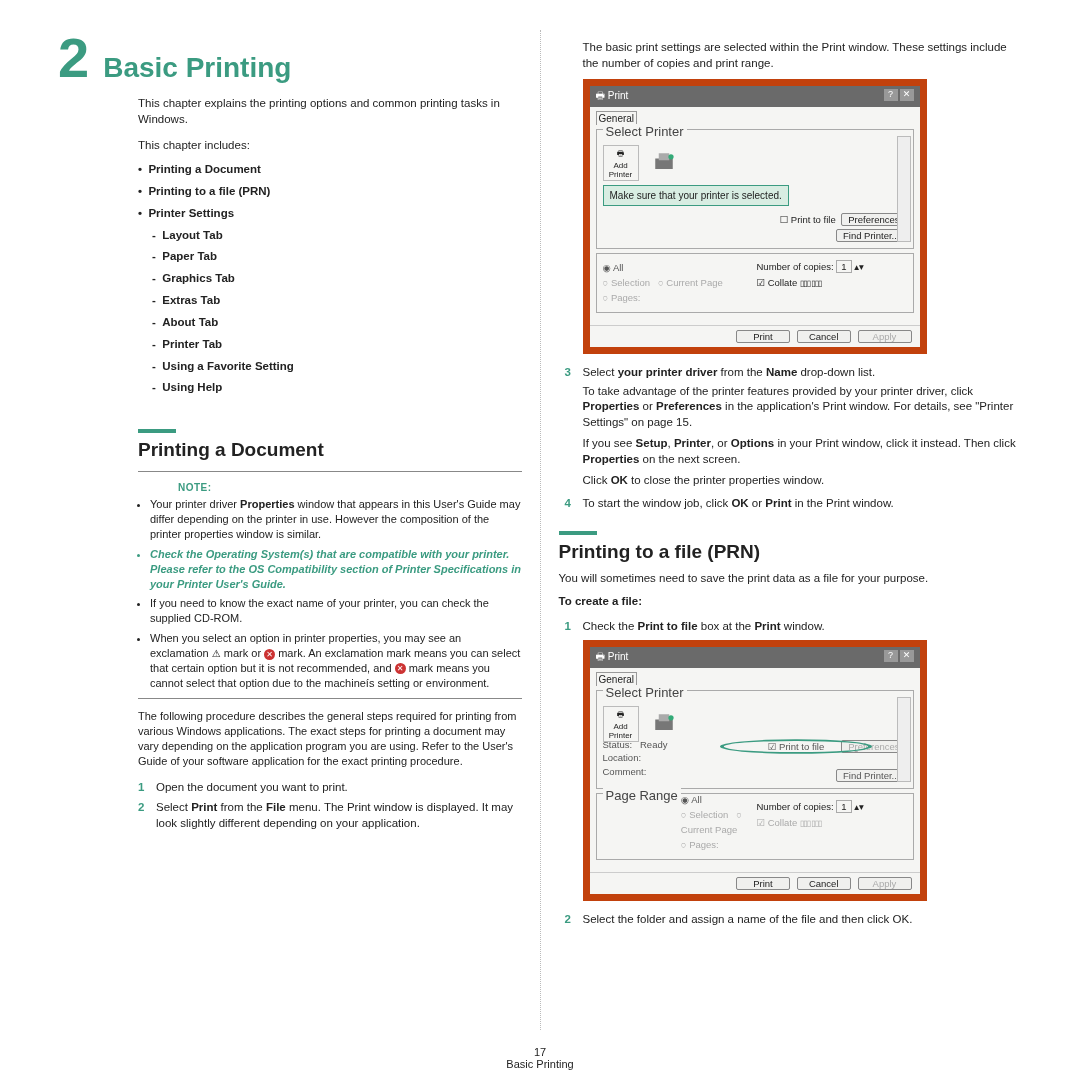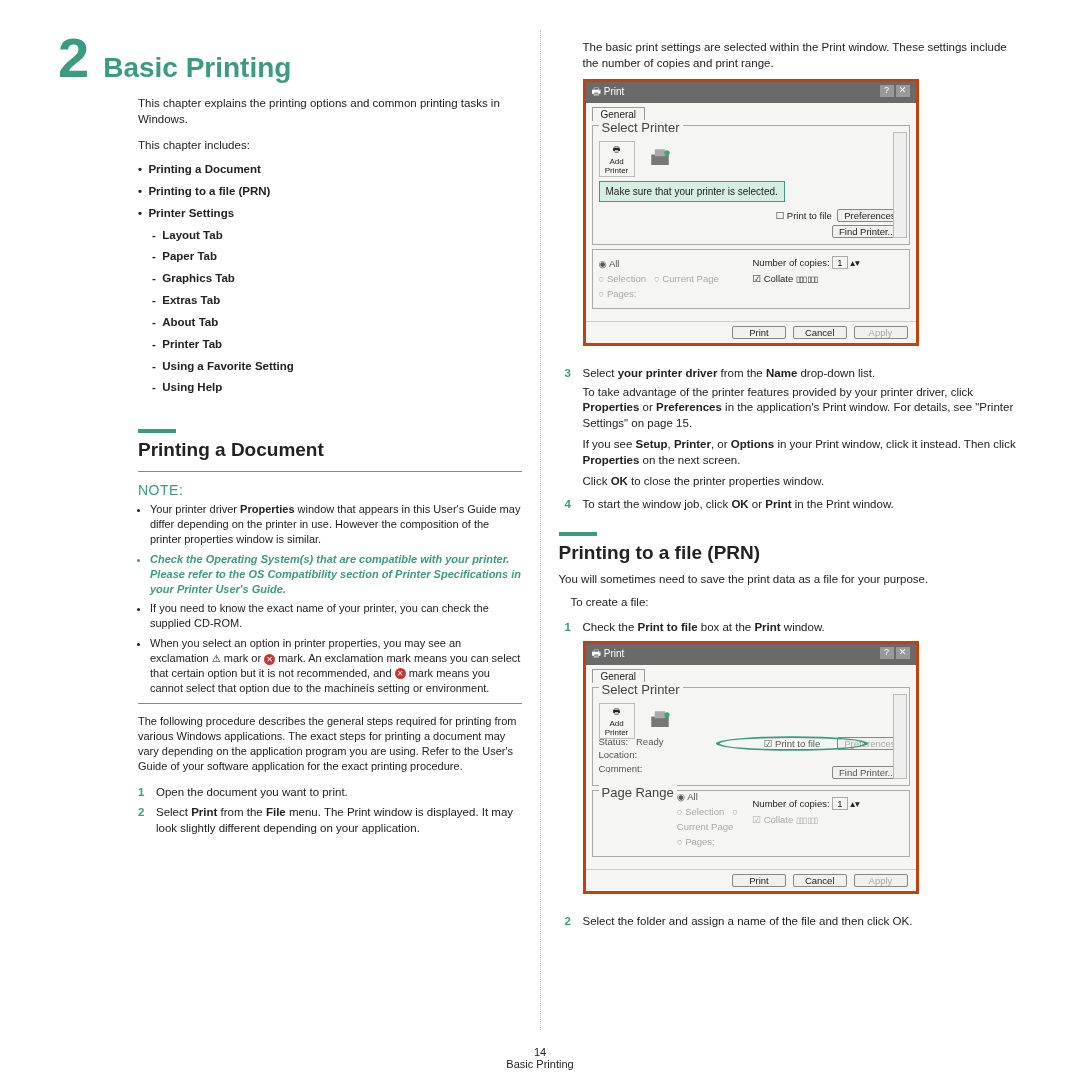--- a/index.html
+++ b/index.html
@@ -38,47 +38,47 @@
     color: #3b9b81;
     line-height: 1;
   }
   .intro { margin: 6px 0 12px 80px; font-size: 11.5px; line-height: 1.35; }
   .includes { margin: 6px 0 8px 80px; font-size: 11.5px; }
   .toc { margin-left: 80px; font-size: 11.5px; font-weight: bold; line-height: 1.9; }
   .toc .sub { margin-left: 14px; }
   .h-rule { border-top: 4px solid #3b9b81; width: 38px; margin: 30px 0 6px 80px; }
   .section-h { font-size: 19px; font-weight: bold; margin: 0 0 10px 80px; color: #222; }
   .hr-thin { border-top: 1px solid #888; margin: 8px 0 10px 80px; }
-  .note-label { font-size: 14px; font-weight: normal; color: #3b9b81; letter-spacing: 0.5px; margin-left: 80px; }
+  .note-label { font-size: 10px; font-weight: bold; color: #3b9b81; letter-spacing: 0.5px; margin-left: 120px; }
   .note-list { margin: 4px 0 6px 80px; padding-left: 12px; font-size: 11px; line-height: 1.35; }
   .note-list li { margin-bottom: 5px; }
   .ital-teal { color: #3b9b81; font-style: italic; font-weight: bold; }
   .para { margin: 10px 0 10px 80px; font-size: 11px; line-height: 1.35; }
   .num-step { display: flex; margin: 4px 0 4px 80px; font-size: 11.5px; line-height: 1.4; }
   .num-step .n { color: #3b9b81; font-weight: bold; min-width: 18px; }
   .num-step .t { flex: 1; }
   .col-right { padding-top: 10px; }
   .rt-para { font-size: 11.5px; line-height: 1.35; margin: 0 0 8px 24px; }
   .rt-step { display: flex; margin: 4px 0 4px 6px; font-size: 11.5px; line-height: 1.4; }
   .rt-step .n { color: #3b9b81; font-weight: bold; min-width: 18px; }
   .rt-step .t { flex: 1; }
   .rt-sub { margin: 4px 0 6px 24px; font-size: 11.5px; line-height: 1.35; }
   .h-rule-r { border-top: 4px solid #3b9b81; width: 38px; margin: 20px 0 6px 0; }
   .section-h-r { font-size: 19px; font-weight: bold; margin: 0 0 8px 0; }
   .dialog {
-    margin: 6px 0 19px 24px;
-    border: 3px solid #c2410c;
+    margin: 6px 0 10px 24px;
+    border: 7px solid #c2410c;
     width: 330px;
     font-size: 10px;
     background: #f5f5f3;
   }
   .dlg-title { background: #6a6a6a; color: #fff; padding: 2px 6px; display: flex; justify-content: space-between; }
   .dlg-title .icons span { display:inline-block; width:14px; height:12px; background:#999; margin-left:2px; font-size:9px; text-align:center; }
   .dlg-body { padding: 4px 6px 8px 6px; }
-  .tab { display:inline-block; border:1px solid #999; border-bottom:none; padding:1px 8px; background:#f5f5f3; font-size:10px; }
+  .tab { display:inline-block; border:1px solid #999; border-bottom:none; padding:1px 2px; background:#f5f5f3; font-size:10px; }
   .fieldset { border:1px solid #aaa; margin:4px 0; padding:6px; position: relative; }
   .fs-label { position: relative; top:-12px; background:#f5f5f3; padding:0 3px; font-size:13px; color:#444; }
   .printer-icons { display:flex; gap:8px; margin-top:-6px; }
   .p-add { width:34px; height:34px; border:1px solid #bbb; display:flex; flex-direction:column; align-items:center; justify-content:center; font-size:8px; text-align:center; }
   .p-sel { width:34px; height:34px; display:flex; align-items:center; justify-content:center; }
   .p-sel svg { width:28px; height:28px; }
   .scroll-v { position:absolute; right:2px; top:6px; bottom:6px; width:12px; border:1px solid #bbb; background:#eee; }
   .callout { background:#d8ede2; border:1px solid #3b9b81; padding:4px 6px; font-size:10px; position:relative; margin:4px 0; display:inline-block; }
   .row2 { display:flex; justify-content:space-between; margin-top:4px; }
   .chk { font-size:9.5px; }
@@ -211,21 +211,21 @@
     <div class="rt-sub"><span>If you see </span><b>Setup</b><span>, </span><b>Printer</b><span>, or </span><b>Options</b><span> in your Print window, click it instead. Then click </span><b>Properties</b><span> on the next screen.</span></div>
     <div class="rt-sub"><span>Click </span><b>OK</b><span> to close the printer properties window.</span></div>
     <div class="rt-step">
         <div class="n">4</div>
         <div class="t"><span>To start the window job, click </span><b>OK</b><span> or </span><b>Print</b><span> in the Print window.</span></div>
       </div>
 
     <div class="h-rule-r"></div>
     <div class="section-h-r">Printing to a file (PRN)</div>
     <div class="rt-para" style="margin-left:0;">You will sometimes need to save the print data as a file for your purpose.</div>
-    <div class="rt-para" style="margin-left:12px;">To create a file:</div>
+    <div class="rt-para" style="margin-left:0;font-weight:bold;">To create a file:</div>
     <div class="rt-step">
         <div class="n">1</div>
         <div class="t"><span>Check the </span><b>Print to file</b><span> box at the </span><b>Print</b><span> window.</span></div>
       </div>
 
     <div class="dialog">
       <div class="dlg-title">
         <span>🖶 <span>Print</span></span>
         <span class="icons"><span>?</span><span>✕</span></span>
       </div>
@@ -280,15 +280,15 @@
       </div>
     </div>
 
     <div class="rt-step">
         <div class="n">2</div>
         <div class="t">Select the folder and assign a name of the file and then click OK.</div>
       </div>
   </div>
 </div>
 <div class="footer">
-  <div>14</div>
+  <div>17</div>
   <div>Basic Printing</div>
 </div>
 
 </body></html>

